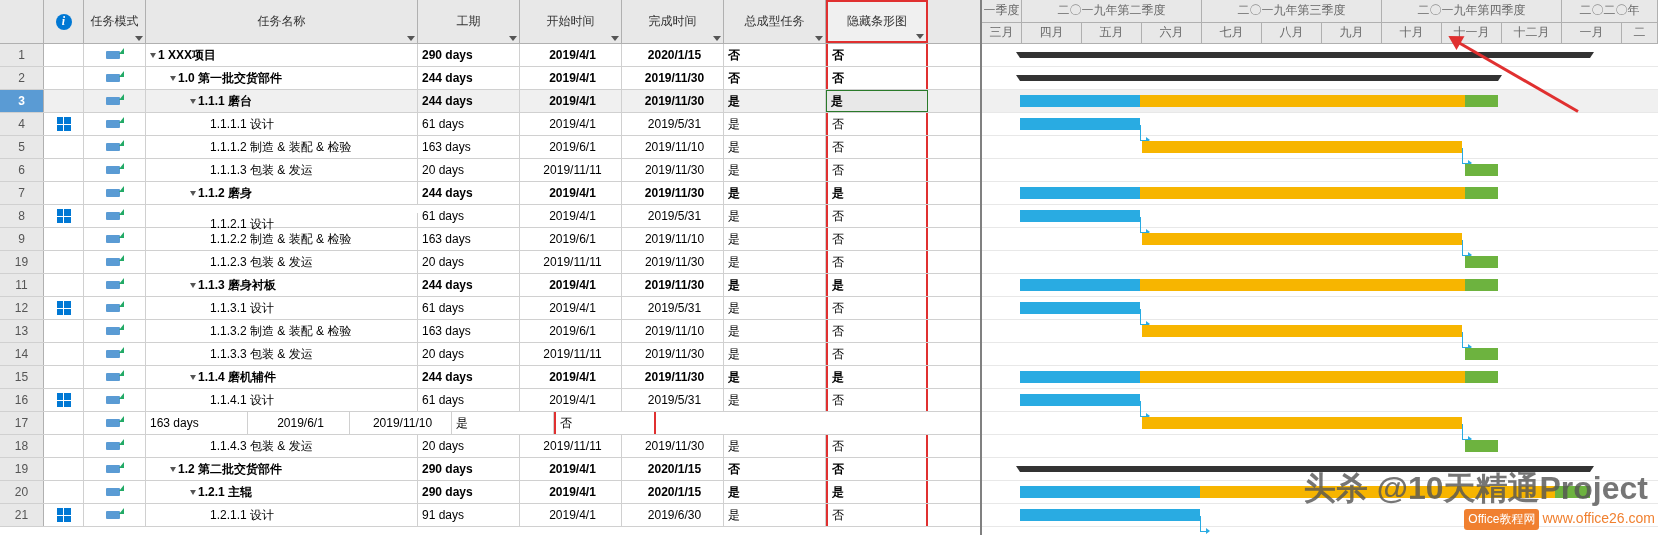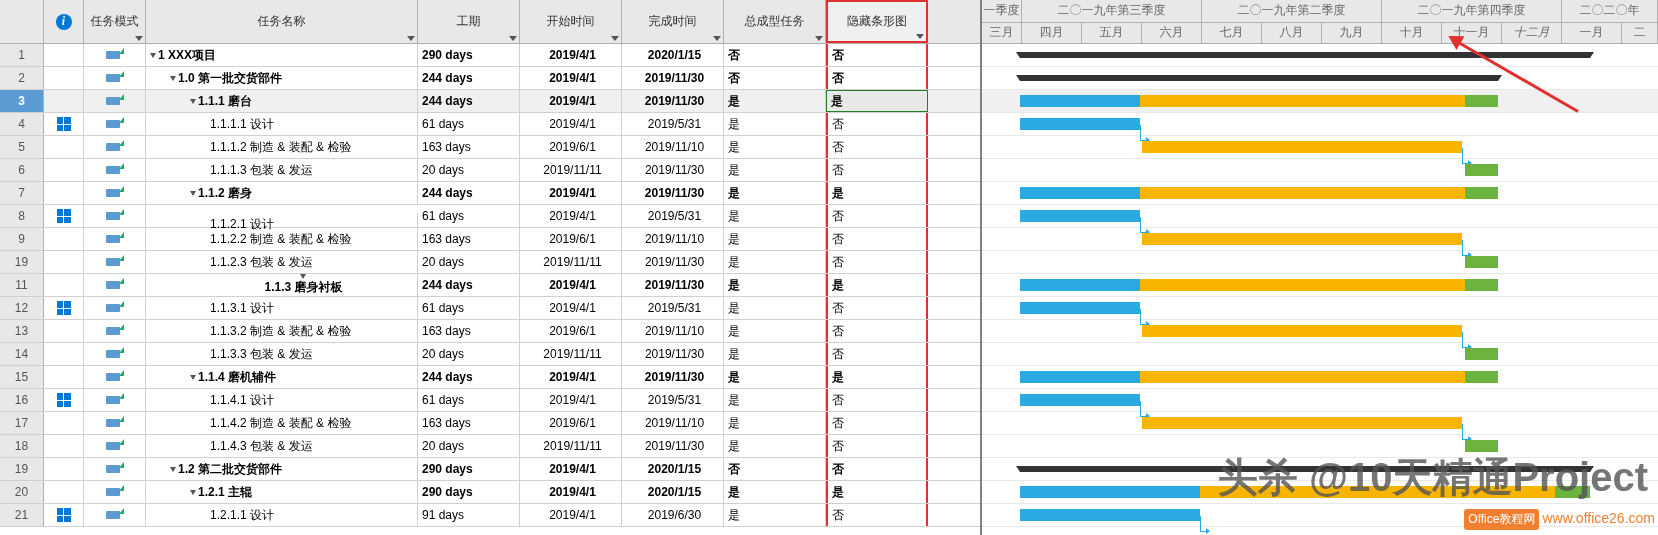--- a/index.html
+++ b/index.html
@@ -42,21 +42,21 @@
 .bar.summary::before, .bar.summary::after { content: ''; position: absolute; top: 0; width: 0; height: 0; border-left: 4px solid transparent; border-right: 4px solid transparent; border-top: 6px solid #333; }
 .bar.summary::before { left: -4px; }
 .bar.summary::after { right: -4px; }
 .bar.task { background: #29abe2; }
 .bar.tail { background: #f7b500; }
 .bar.green { background: #6db33f; }
 .link-arrow { position: absolute; width: 8px; height: 16px; border-left: 1px solid #29abe2; border-bottom: 1px solid #29abe2; }
 .link-arrow::after { content: ''; position: absolute; bottom: -3px; right: -2px; width: 0; height: 0; border-left: 4px solid #29abe2; border-top: 3px solid transparent; border-bottom: 3px solid transparent; }
 .red-arrow { position: absolute; width: 140px; height: 3px; background: #e03030; transform: rotate(30deg); transform-origin: right center; right: 80px; top: 110px; }
 .red-arrow::before { content: ''; position: absolute; left: -10px; top: -7px; width: 0; height: 0; border-right: 14px solid #e03030; border-top: 8px solid transparent; border-bottom: 8px solid transparent; }
-.watermark { position: absolute; right: 10px; bottom: 30px; font-size: 40px; color: #555; font-weight: bold; opacity: 0.8; white-space: nowrap; }
+.watermark { position: absolute; right: 10px; bottom: 24px; font-size: 32px; color: #555; font-weight: bold; opacity: 0.8; white-space: nowrap; }
 .watermark2 { position: absolute; right: 3px; bottom: 5px; font-size: 14px; color: #f08030; }
 .logo-badge { display:inline-block; background:#f08030; color:#fff; padding:2px 4px; border-radius:3px; font-size:12px; margin-right:3px;}
 </style>
 </head>
 <body>
 
 <div class="container">
   <div class="grid-pane">
     <div class="header-row">
       <div class="header-cell" style="width:44px"></div>
@@ -260,21 +260,21 @@
           <div class="dfinish">2019/11/30</div>
           <div class="summ">是</div>
           <div class="hide">否</div>
         </div>
         <div class="row">
           <div class="row-num">11</div>
           <div class="indicator"></div>
           <div class="mode">
             <div class="mode-icon"></div>
           </div>
-          <div class="name bold" style="padding-left: 44px; flex-direction: column;">
+          <div class="name bold" style="padding-left: 44px;">
             <span class="triangle"></span>
             <span>1.1.3 磨身衬板</span>
           </div>
           <div class="dur bold">244 days</div>
           <div class="dstart bold">2019/4/1</div>
           <div class="dfinish bold">2019/11/30</div>
           <div class="summ bold">是</div>
           <div class="hide bold">是</div>
         </div>
         <div class="row">
@@ -365,23 +365,20 @@
           <div class="dstart">2019/4/1</div>
           <div class="dfinish">2019/5/31</div>
           <div class="summ">是</div>
           <div class="hide">否</div>
         </div>
         <div class="row">
           <div class="row-num">17</div>
           <div class="indicator"></div>
           <div class="mode">
             <div class="mode-icon"></div>
-          </div>
-          <div class="name" style="padding-left: 64px;">
-            <span>1.1.4.2 制造 &amp; 装配 &amp; 检验</span>
           </div>
           <div class="dur">163 days</div>
           <div class="dstart">2019/6/1</div>
           <div class="dfinish">2019/11/10</div>
           <div class="summ">是</div>
           <div class="hide">否</div>
         </div>
         <div class="row">
           <div class="row-num">18</div>
           <div class="indicator"></div>
@@ -450,36 +447,36 @@
           <div class="dfinish">2019/6/30</div>
           <div class="summ">是</div>
           <div class="hide">否</div>
         </div>
       </div>
   </div>
   <div class="gantt-pane">
     <div class="timeline-header">
       <div class="timeline-top" id="tl-top">
           <div class="timeline-cell" style="width: 40px;">一季度</div>
+          <div class="timeline-cell" style="width: 180px;">二〇一九年第二季度</div>
           <div class="timeline-cell" style="width: 180px;">二〇一九年第三季度</div>
-          <div class="timeline-cell" style="width: 180px;">二〇一九年第二季度</div>
           <div class="timeline-cell" style="width: 180px;">二〇一九年第四季度</div>
           <div class="timeline-cell" style="width: 96px;">二〇二〇年</div>
         </div>
       <div class="timeline-bot" id="tl-bot">
           <div class="timeline-cell" style="width: 40px; border-top: 1px solid rgb(176, 176, 176);">三月</div>
           <div class="timeline-cell" style="width: 60px; border-top: 1px solid rgb(176, 176, 176);">四月</div>
           <div class="timeline-cell" style="width: 60px; border-top: 1px solid rgb(176, 176, 176);">五月</div>
           <div class="timeline-cell" style="width: 60px; border-top: 1px solid rgb(176, 176, 176);">六月</div>
           <div class="timeline-cell" style="width: 60px; border-top: 1px solid rgb(176, 176, 176);">七月</div>
           <div class="timeline-cell" style="width: 60px; border-top: 1px solid rgb(176, 176, 176);">八月</div>
           <div class="timeline-cell" style="width: 60px; border-top: 1px solid rgb(176, 176, 176);">九月</div>
           <div class="timeline-cell" style="width: 60px; border-top: 1px solid rgb(176, 176, 176);">十月</div>
           <div class="timeline-cell" style="width: 60px; border-top: 1px solid rgb(176, 176, 176);">十一月</div>
-          <div class="timeline-cell" style="width: 60px; border-top: 1px solid rgb(176, 176, 176); font-style: italic;">十二月</div>
+          <div class="timeline-cell" style="width: 60px; border-top: 1px solid rgb(176, 176, 176);">十二月</div>
           <div class="timeline-cell" style="width: 60px; border-top: 1px solid rgb(176, 176, 176);">一月</div>
           <div class="timeline-cell" style="width: 36px; border-top: 1px solid rgb(176, 176, 176);">二</div>
         </div>
     </div>
     <div class="gantt-rows" id="gantt-body">
         <div class="gantt-row">
           <div class="bar summary" style="left: 38px; width: 570px;"></div>
         </div>
         <div class="gantt-row">
           <div class="bar summary" style="left: 38px; width: 478px;"></div>

